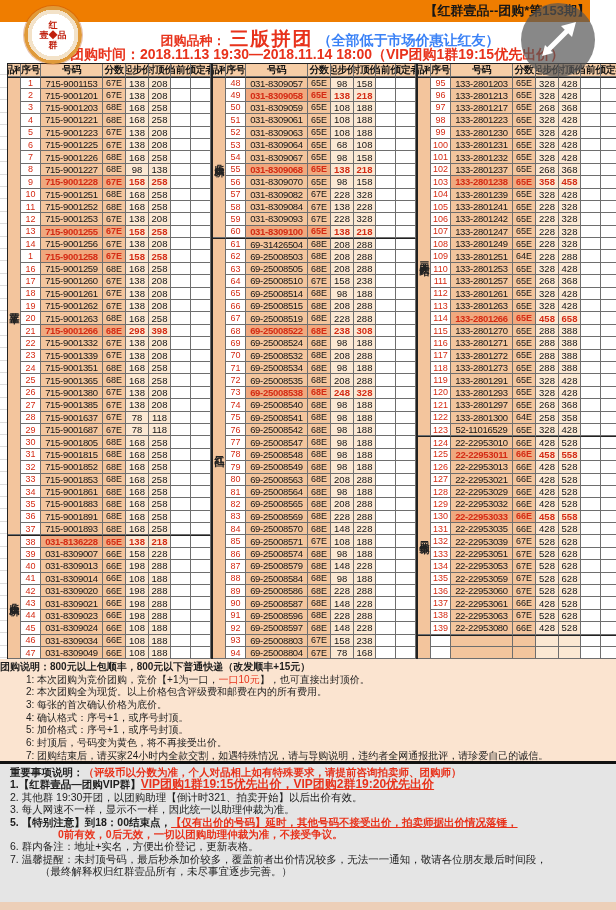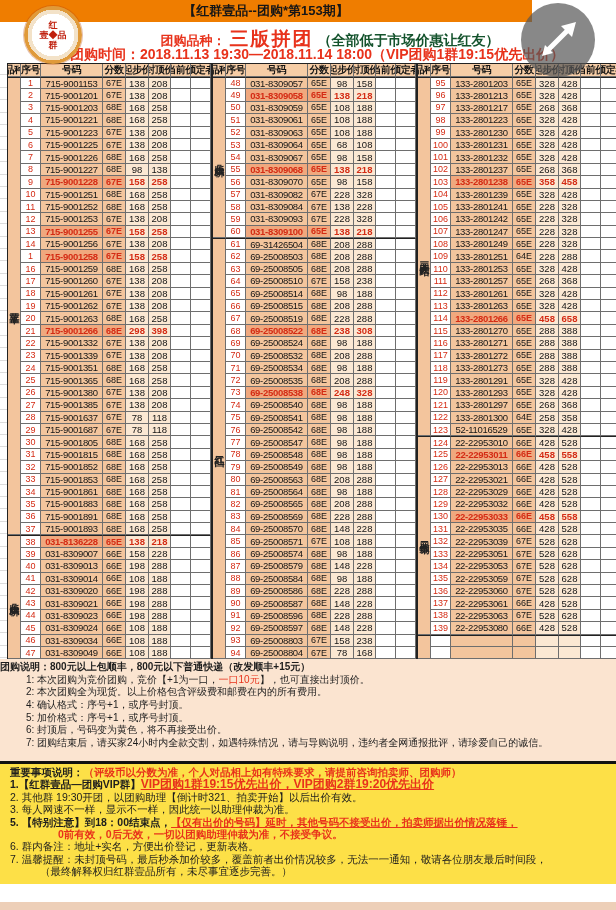--- a/index.html
+++ b/index.html
@@ -1,32 +1,32 @@
 <!DOCTYPE html>
 <html><head>
 <meta charset="utf-8">
 <style>
   html,body{margin:0;padding:0;width:616px;height:910px;overflow:hidden;
     font-family:"Liberation Sans",sans-serif;background:#fff;position:relative;}
   .page{position:absolute;inset:0;}
   
-  .banner{position:absolute;left:0;top:0;width:532px;height:22px;background:#EF7D00;
-    display:flex;align-items:center;justify-content:center;font-size:13px;font-weight:bold;color:#161616;}
+  .banner{position:absolute;left:0;top:0;width:590px;height:22px;background:#EF7D00;
+    display:flex;align-items:center;justify-content:flex-end;font-size:13px;font-weight:bold;color:#161616;}
   
   .logo{position:absolute;left:24px;top:6px;width:58px;height:58px;border-radius:50%;
     background:radial-gradient(circle at 50% 50%, #ffffff 0 52%, #f3e2c8 52% 62%, #e09a3a 62% 72%, #c23b12 72% 86%, #9b2a0c 86% 100%);
     display:flex;flex-direction:column;align-items:center;justify-content:center;z-index:5;
     box-shadow:0 0 0 1px rgba(180,70,20,.35);}
   .logo div{color:#c0200e;font-weight:bold;font-size:9px;line-height:10px;}
   
   .subhead{position:absolute;left:0;top:22px;width:616px;height:41px;background:#fff;}
   .sh1{position:absolute;left:110px;top:4px;width:440px;text-align:center;white-space:nowrap;}
   .sh1 .lab{color:#e8321b;font-weight:bold;font-size:13px;}
   .sh1 .big{color:#e8321b;font-size:19px;font-weight:bold;letter-spacing:2px;margin:16px 4px;}
-  .sh1 .par{color:#14532d;font-size:14px;font-weight:bold;}
+  .sh1 .par{color:#3b82f6;font-size:14px;font-weight:bold;}
   .sh2{position:absolute;left:70px;top:24px;width:480px;text-align:center;white-space:nowrap;
     color:#e8321b;font-size:14px;font-weight:bold;}
   
   .expand{position:absolute;left:520px;top:2px;width:76px;height:76px;z-index:9;cursor:pointer;}
   
   .gutter{position:absolute;left:0;top:63px;width:7px;height:596px;background:
     repeating-linear-gradient(to bottom,#ffffff 0 11.4px,#dcdcdc 11.4px 12.4px);}
   .tables{position:absolute;left:7px;top:63px;display:flex;}
   .sheet{display:grid;grid-template-columns:13px 20px 62px 23px 23px 22px 20px 20px;
     grid-template-rows:13px repeat(47,12.4px);border:1.5px solid #222;background:#fff;
@@ -46,21 +46,21 @@
   .num.hot,.sco.hot{background:#F0A87E;}
   .gtop{border-top:1.5px solid #222;}
   
   .notes1{position:absolute;left:0;top:659px;width:616px;height:102px;background:#FBE4D0;
     font-size:10px;color:#1d1d1d;}
   .notes1 .line{height:12.7px;line-height:12.7px;white-space:nowrap;overflow:hidden;}
   .notes1 .intro{padding-left:0;font-weight:bold;padding-top:2px;}
   .notes1 .it{padding-left:26px;}
   .red{color:#e8321b;}
   .divider{position:absolute;left:0;top:761px;width:616px;height:3px;background:#111;}
-  .notes2{position:absolute;left:0;top:764px;width:616px;height:120px;background:#fde047;
+  .notes2{position:absolute;left:0;top:764px;width:616px;height:138px;background:#e5e5e5;
     font-size:10.5px;color:#1d1d1d;}
   .notes2 .line{height:12.4px;line-height:12.4px;white-space:nowrap;overflow:hidden;padding-left:10px;}
   .notes2 .hd{font-weight:bold;padding-top:2px;}
   .notes2 .vip{color:#e8321b;font-weight:bold;font-size:12px;text-decoration:underline;}
   .notes2 .warn{color:#e8321b;font-weight:bold;text-decoration:underline;}
   .notes2 .redline{color:#e8321b;font-weight:bold;}
   .ind2{padding-left:58px !important;}
   .ind7a{padding-left:24px !important;}
   .ind7b{padding-left:40px !important;}
   .bottomstrip{position:absolute;left:0;top:902px;width:616px;height:8px;background:#EDCFB8;}
@@ -1137,20 +1137,21 @@
         <div class="c pri"></div>
         <div class="c cur"></div>
         <div class="c res"></div>
       </div>
     </div>
 
   <div class="notes1">
     <div class="line intro">团购说明：800元以上包顺丰，800元以下普通快递（改发顺丰+15元）</div>
     <div class="line it"><span>1: 本次团购为竞价团购，竞价【+1为一口，</span><span class="red">一口10元</span><span>】，也可直接出封顶价。</span></div>
     <div class="line it">2: 本次团购全为现货。以上价格包含评级费和邮费在内的所有费用。</div>
+    <div class="line it">3: 每张的首次确认价格为底价。</div>
     <div class="line it">4: 确认格式：序号+1，或序号封顶。</div>
     <div class="line it">5: 加价格式：序号+1，或序号封顶。</div>
     <div class="line it">6: 封顶后，号码变为黄色，将不再接受出价。</div>
     <div class="line it">7: 团购结束后，请买家24小时内全款交割，如遇特殊情况，请与导购说明，违约者全网通报批评，请珍爱自己的诚信。</div>
   </div>
 
   <div class="divider"></div>
 
   <div class="notes2">
     <div class="line hd"><span>重要事项说明：</span><span class="redline">（评级币以分数为准，个人对品相上如有特殊要求，请提前咨询拍卖师、团购师）</span></div>

